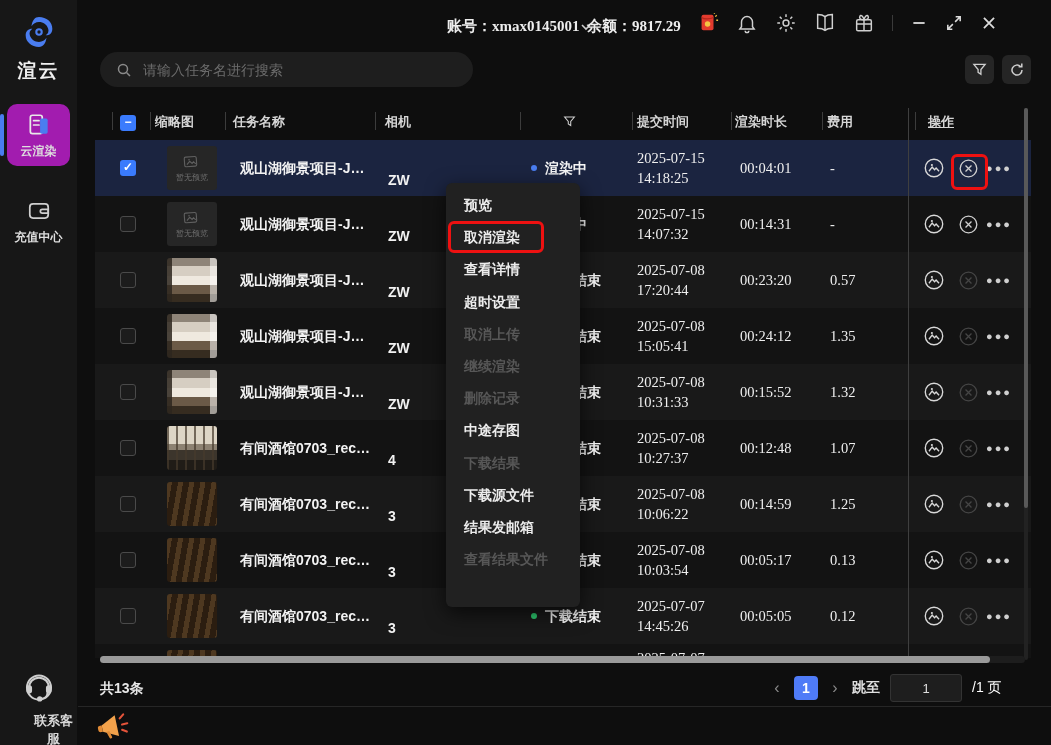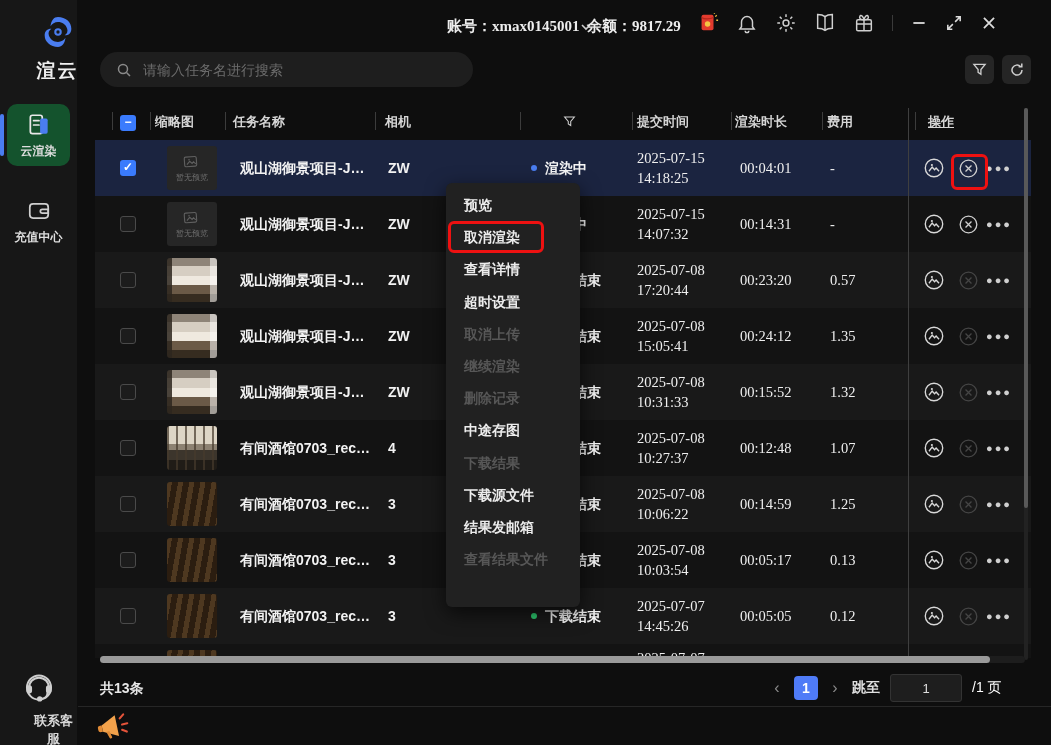--- a/index.html
+++ b/index.html
@@ -2,27 +2,27 @@
 <html><head>
 <meta charset="utf-8">
 <style>
   html,body{margin:0;padding:0;background:#000;}
   .app{position:relative;width:1051px;height:745px;background:#0e0e0e;overflow:hidden;
        font-family:"Liberation Sans",sans-serif;color:#e8e8e8;-webkit-font-smoothing:antialiased;}
   .num{font-family:"Liberation Serif",serif;}
 
   
   .sidebar{position:absolute;left:0;top:0;width:77px;height:745px;background:#171717;}
-  .logo{position:absolute;left:0;top:12px;width:77px;text-align:center;padding-left:19px;}
+  .logo{position:absolute;left:0;top:12px;width:77px;text-align:center;}
   .logo svg{width:40px;height:40px;}
   .logo-text{margin-top:2px;font-size:19px;font-weight:700;color:#f0f0f0;letter-spacing:2px;}
   .nav-item{position:absolute;left:7px;width:63px;height:62px;border-radius:10px;text-align:center;cursor:pointer;}
   .nav-item .nav-label{font-size:12px;font-weight:700;color:#dedede;margin-top:1px;}
   .nav-item svg{margin-top:8px;width:26px;height:26px;}
-  .nav-item.active{background:#14532d;}
+  .nav-item.active{background:#a21caf;}
   .active-bar{position:absolute;left:0;top:114px;width:4px;height:42px;border-radius:3px;background:#4a7df0;}
   .support{position:absolute;left:0;top:672px;width:77px;text-align:center;}
   .support svg{width:34px;height:34px;}
   .support .nav-label{font-size:13px;font-weight:700;color:#d8d8d8;margin-top:2px;margin-left:30px;}
 
   
   .topbar{position:absolute;left:77px;top:0;width:974px;height:52px;}
   .acct{position:absolute;left:370px;top:17px;font-size:15px;font-weight:700;color:#ededed;display:flex;align-items:center;}
   .acct .chev{width:12px;height:12px;}
   .balance{position:absolute;left:510px;top:17px;font-size:15px;font-weight:700;color:#ededed;}
@@ -48,21 +48,21 @@
   .th{position:absolute;top:5px;white-space:nowrap;}
   .th-funnel{position:absolute;left:468px;top:7px;cursor:pointer;}
   .hdiv{position:absolute;top:4px;width:1px;height:18px;background:#3c3c3c;}
   .rows{position:absolute;left:0;top:32px;width:936px;}
   .row{position:absolute;left:0;width:936px;height:56px;background:#191919;}
   .row.alt{background:#131313;}
   .row.selected{background:#1b2440;}
   .row.partial{overflow:hidden;height:14px;}
   .cell-name{position:absolute;left:145px;top:0;width:142px;line-height:56px;font-size:14px;font-weight:700;color:#f2f2f2;
              white-space:nowrap;overflow:hidden;}
-  .cell-cam{position:absolute;left:293px;top:0;line-height:56px;font-size:14px;font-weight:700;color:#f2f2f2;}
+  .cell-cam{position:absolute;left:293px;top:12px;line-height:56px;font-size:14px;font-weight:700;color:#f2f2f2;}
   .dot{position:absolute;left:436px;top:25px;width:6px;height:6px;border-radius:50%;}
   .cell-status{position:absolute;left:450px;top:0;line-height:56px;font-size:14px;font-weight:700;color:#f5f5f5;white-space:nowrap;}
   .cell-time{position:absolute;left:542px;top:8px;font-size:14.5px;color:#efefef;line-height:20px;}
   .cell-dur{position:absolute;left:645px;top:0;line-height:56px;font-size:14.5px;color:#efefef;}
   .cell-cost{position:absolute;left:735px;top:0;line-height:56px;font-size:14.5px;color:#efefef;}
   .cb{position:absolute;left:25px;top:20px;width:16px;height:16px;border-radius:3px;box-sizing:border-box;cursor:pointer;}
   .cb.off{background:#1c1c1c;border:1.5px solid #4a4a4a;}
   .cb.on,.cb.ind{background:#3a7bfd;color:#fff;font-size:12px;font-weight:700;text-align:center;line-height:15px;}
   .thumb{position:absolute;left:72px;top:6px;width:50px;height:44px;border-radius:3px;overflow:hidden;cursor:pointer;}
   .thumb.placeholder{background:#262626;display:flex;flex-direction:column;align-items:center;justify-content:center;}

